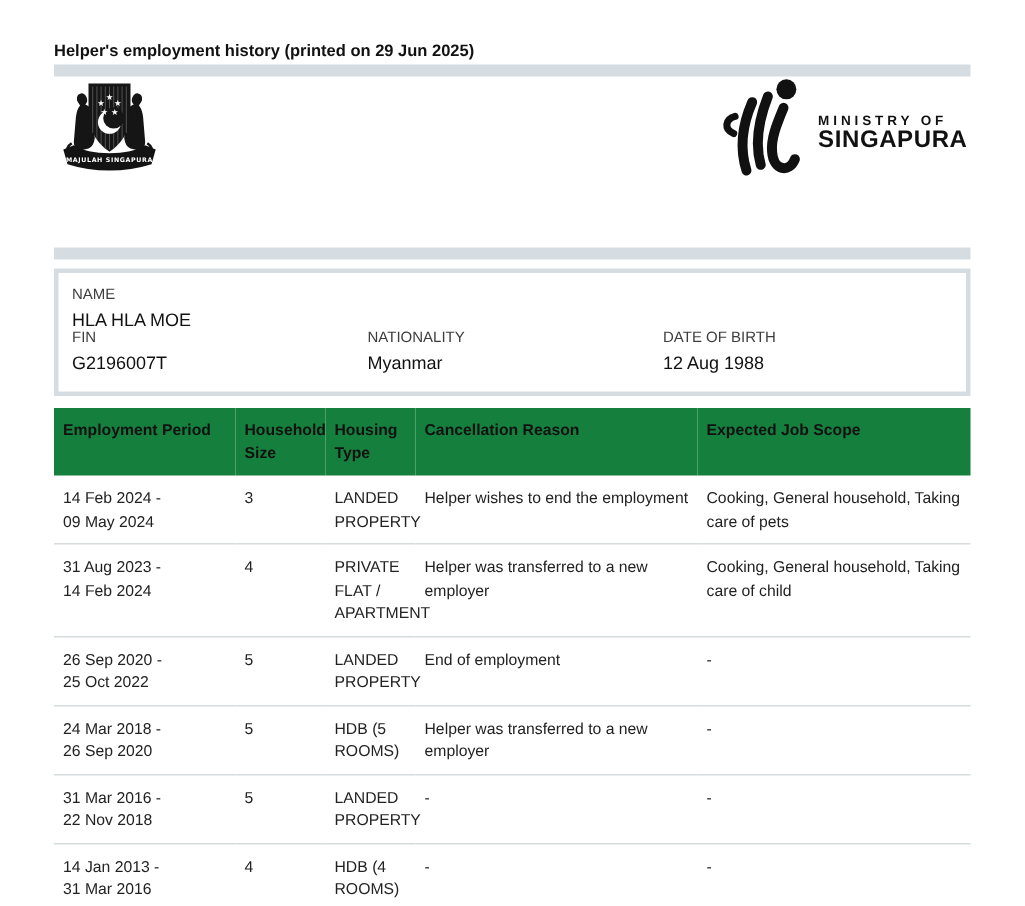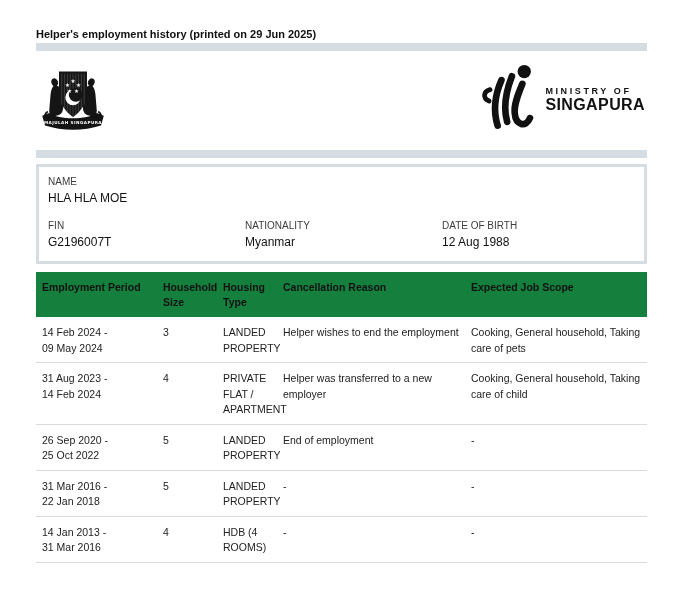--- a/index.html
+++ b/index.html
@@ -20,22 +20,22 @@
     color: #111;
   }
   .accent-bar {
     height: 8px;
     background: #d5dde2;
   }
 
   .logo-row {
     display: flex;
     justify-content: space-between;
-    align-items: center;
-    height: 99px;
+    align-items: flex-start;
+    height: 114px;
     padding: 0 2px;
   }
   .crest svg { width: 70px; height: 68px; display: block; }
   .mom-logo { display: flex; align-items: center; gap: 4px; }
   .mom-mark svg { height: 76px; width: 62px; display: block; }
   .mom-text { line-height: 1.15; }
   .mom-text .l1 { font-size: 9px; font-weight: bold; letter-spacing: 2.6px; color: #111; }
   .mom-text .l2 { font-size: 16px; font-weight: bold; letter-spacing: 0.4px; color: #111; }
 
   .info-box {
@@ -49,21 +49,20 @@
     margin-bottom: 4px;
   }
   .field-value {
     font-size: 12px;
     font-weight: normal;
     color: #111;
   }
   .info-grid {
     display: grid;
     grid-template-columns: 197px 197px 1fr;
-    margin-top: 15px;
   }
 
   table.emp-table {
     width: 100%;
     border-collapse: collapse;
     table-layout: fixed;
     margin-top: 8px;
     font-size: 10.5px;
   }
   .emp-table th {
@@ -213,22 +212,32 @@
           <span class="period-line">26 Sep 2020 -</span>
           <span class="period-line">25 Oct 2022</span>
         </td>
         <td>5</td>
         <td>LANDED PROPERTY</td>
         <td>End of employment</td>
         <td>-</td>
       </tr>
       <tr>
         <td>
+          <span class="period-line">24 Mar 2018 -</span>
+          <span class="period-line">26 Sep 2020</span>
+        </td>
+        <td>5</td>
+        <td>HDB (5 ROOMS)</td>
+        <td>Helper was transferred to a new employer</td>
+        <td>-</td>
+      </tr>
+      <tr>
+        <td>
           <span class="period-line">31 Mar 2016 -</span>
-          <span class="period-line">22 Jan 2018</span>
+          <span class="period-line">22 Nov 2018</span>
         </td>
         <td>5</td>
         <td>LANDED PROPERTY</td>
         <td>-</td>
         <td>-</td>
       </tr>
       <tr>
         <td>
           <span class="period-line">14 Jan 2013 -</span>
           <span class="period-line">31 Mar 2016</span>

